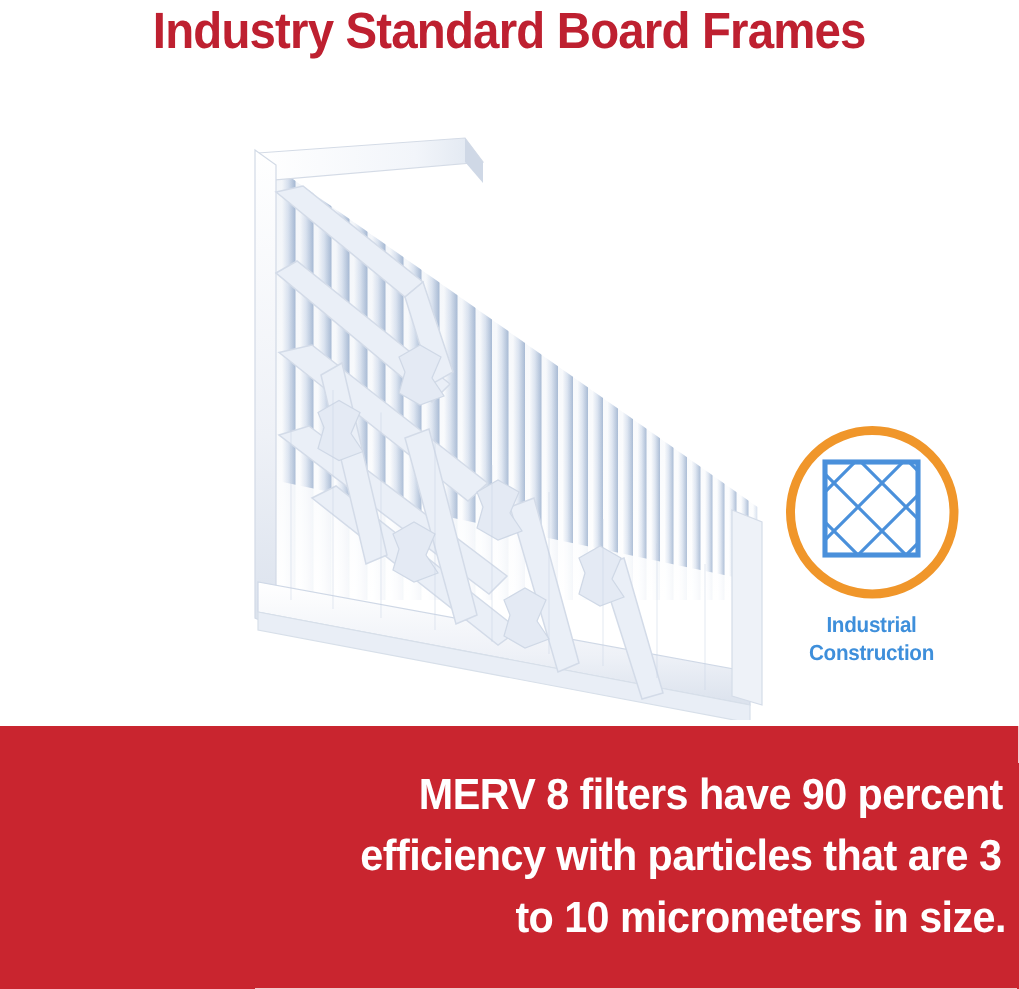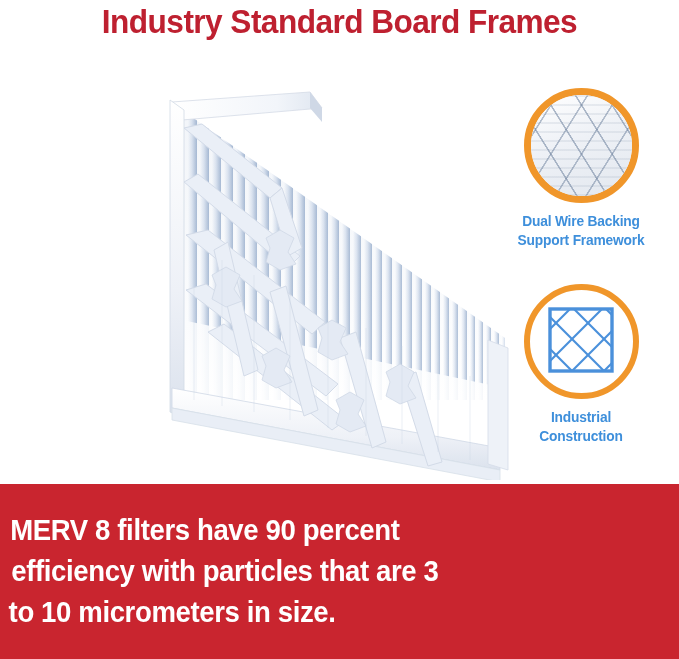--- a/index.html
+++ b/index.html
@@ -100,21 +100,21 @@
   
   .banner {
     position: absolute;
     left: 0;
     top: 484px;
     width: 679px;
     height: 175px;
     background: #C9252F;
     display: flex;
     flex-direction: column;
-    align-items: flex-start;
+    align-items: flex-end;
     justify-content: center;
   }
   .banner-line {
     color: #ffffff;
     font-size: 29px;
     font-weight: bold;
     line-height: 1.42;
     letter-spacing: -0.4px;
     text-align: center;
     font-family: "Liberation Sans Narrow", "Liberation Sans", sans-serif;
@@ -253,29 +253,20 @@
         <line x1="216" y1="258" x2="216" y2="366"></line>
         <line x1="252" y1="276" x2="252" y2="374"></line>
         <line x1="288" y1="292" x2="288" y2="382"></line>
         <line x1="320" y1="306" x2="320" y2="390"></line>
       </g>
     </svg>
   </div>
 
 
 
-  <div class="feature f-wire">
-    <div class="ring photo">
-      <span class="mesh"></span>
-    </div>
-    <div class="flabel">
-      <div>Dual Wire Backing</div>
-      <div>Support Framework</div>
-    </div>
-  </div>
 
   <div class="feature f-indus">
     <div class="ring">
       <span>
         <svg width="74" height="74" viewBox="0 0 74 74" xmlns="http://www.w3.org/2000/svg" aria-hidden="true">
           <defs>
             <clipPath id="sqClip">
                 <rect x="6" y="6" width="62" height="62"></rect>
               </clipPath>
           </defs>

